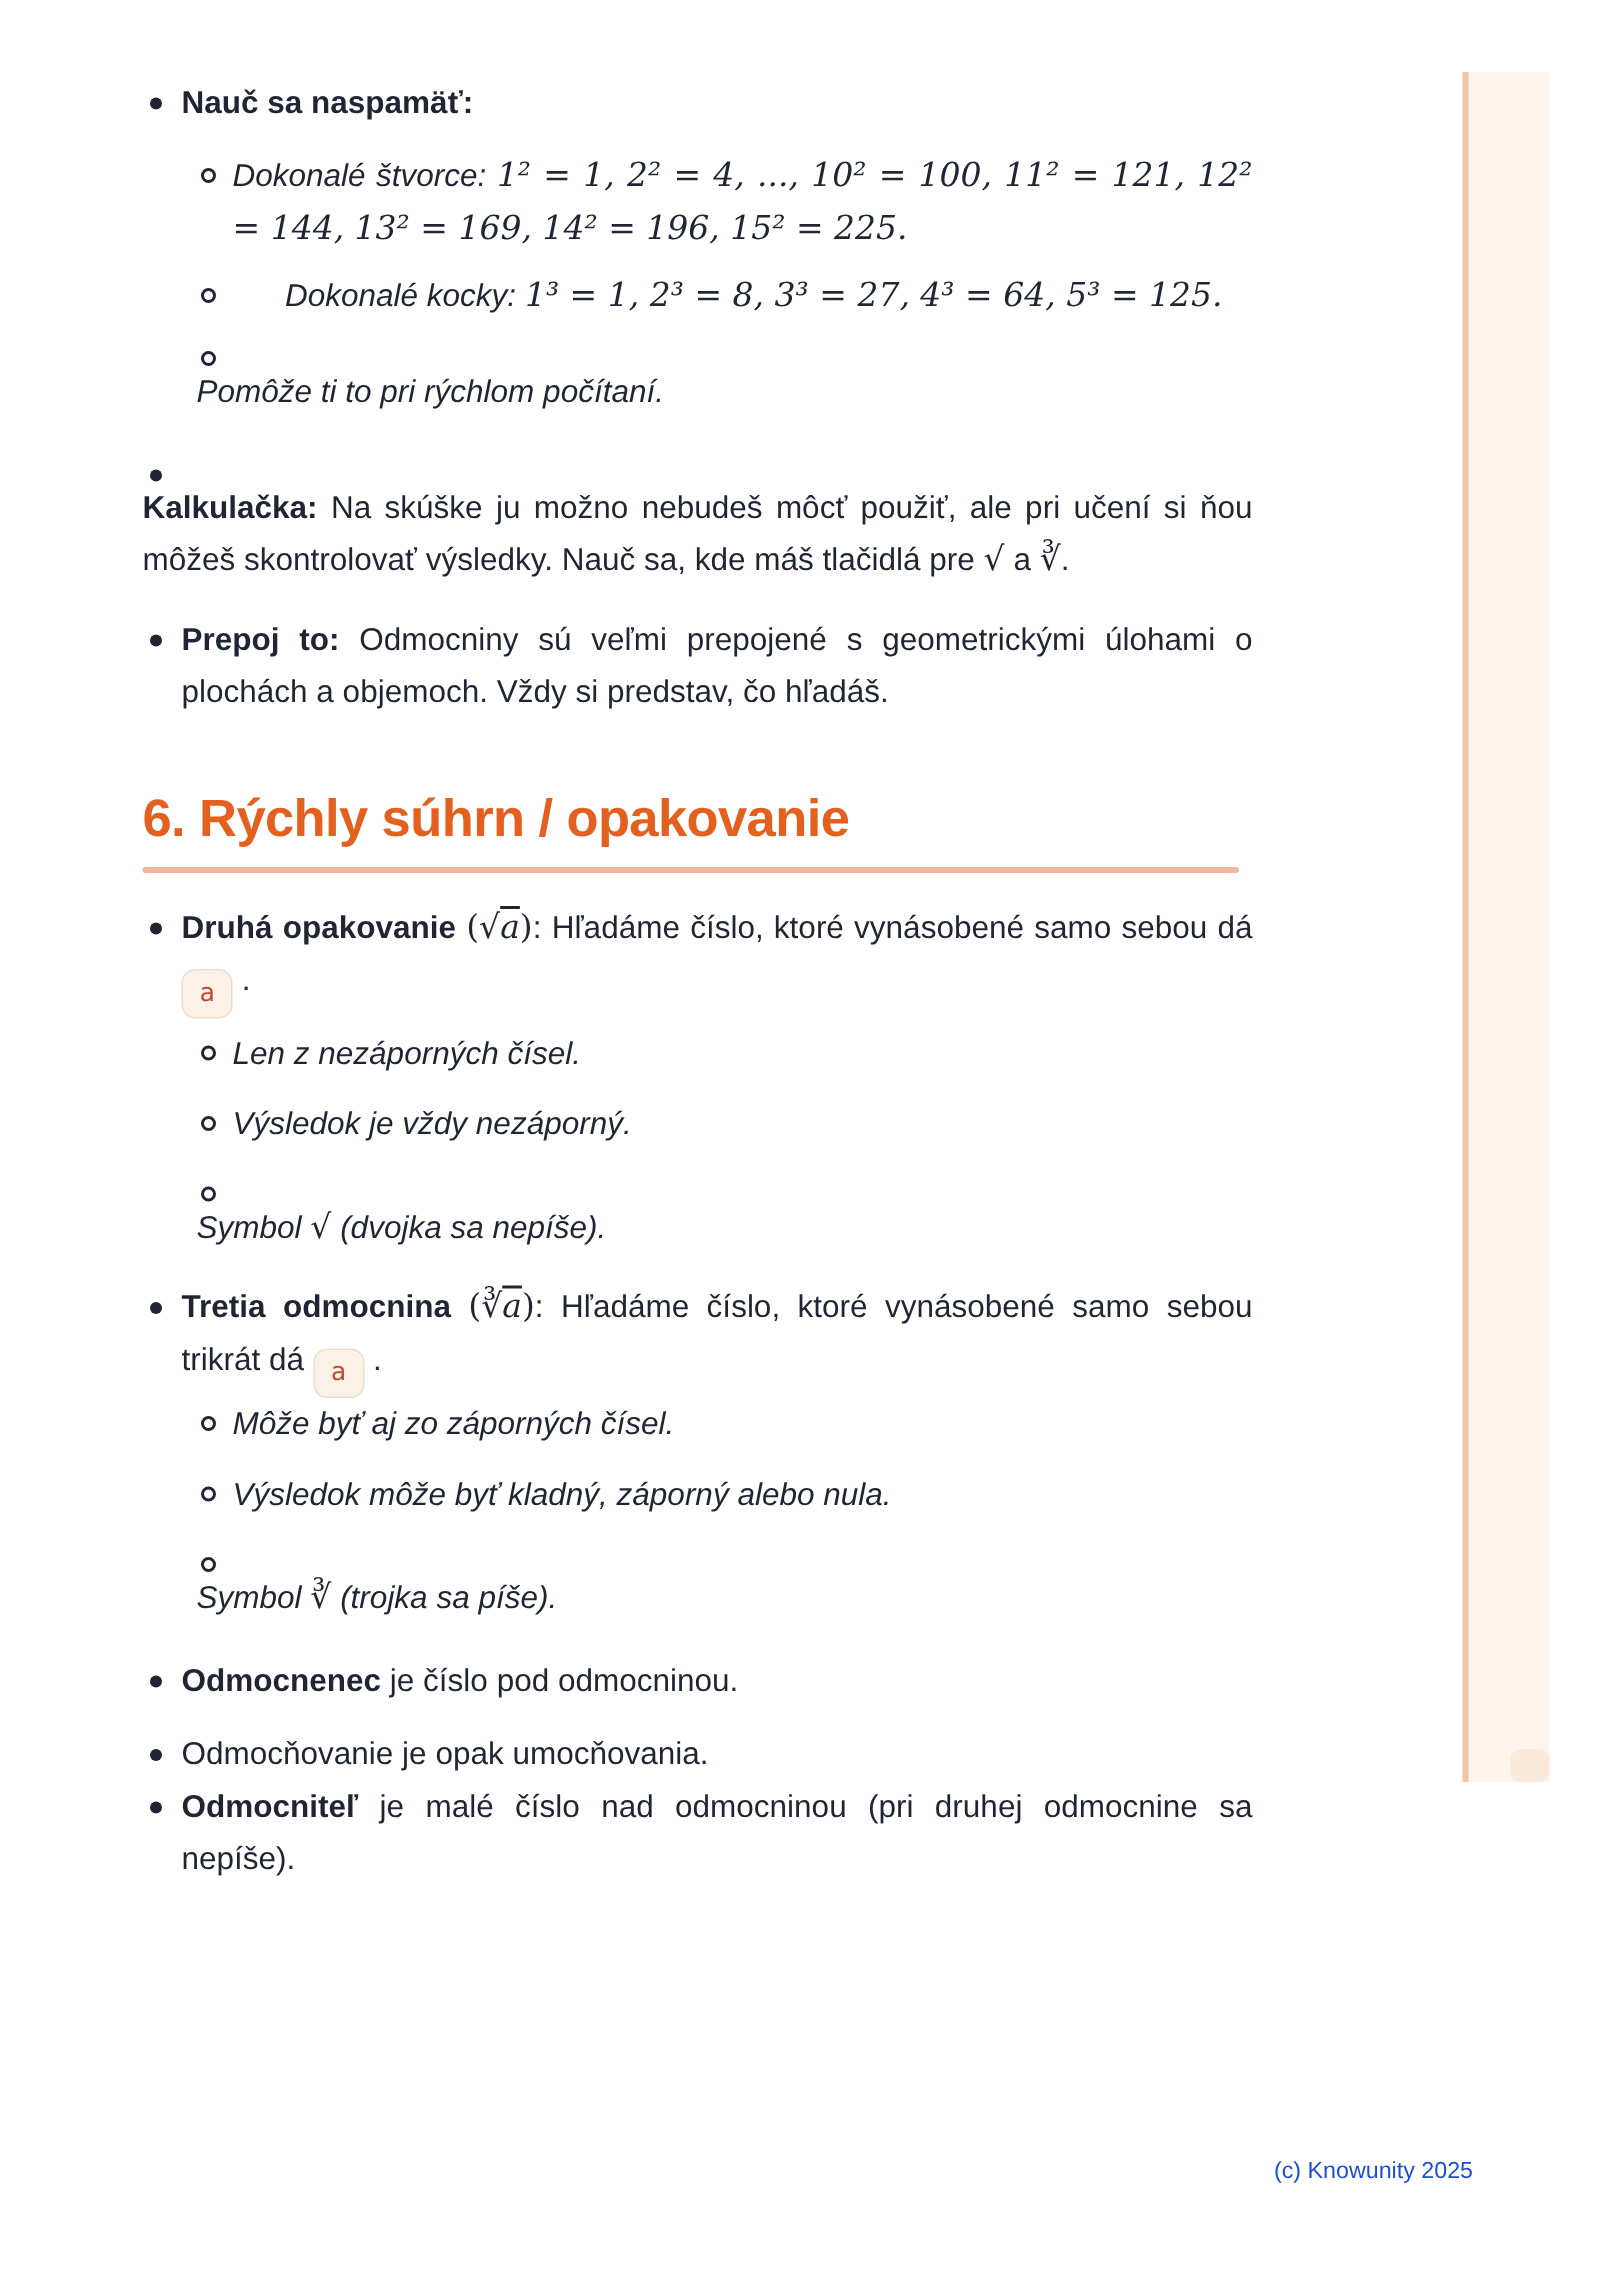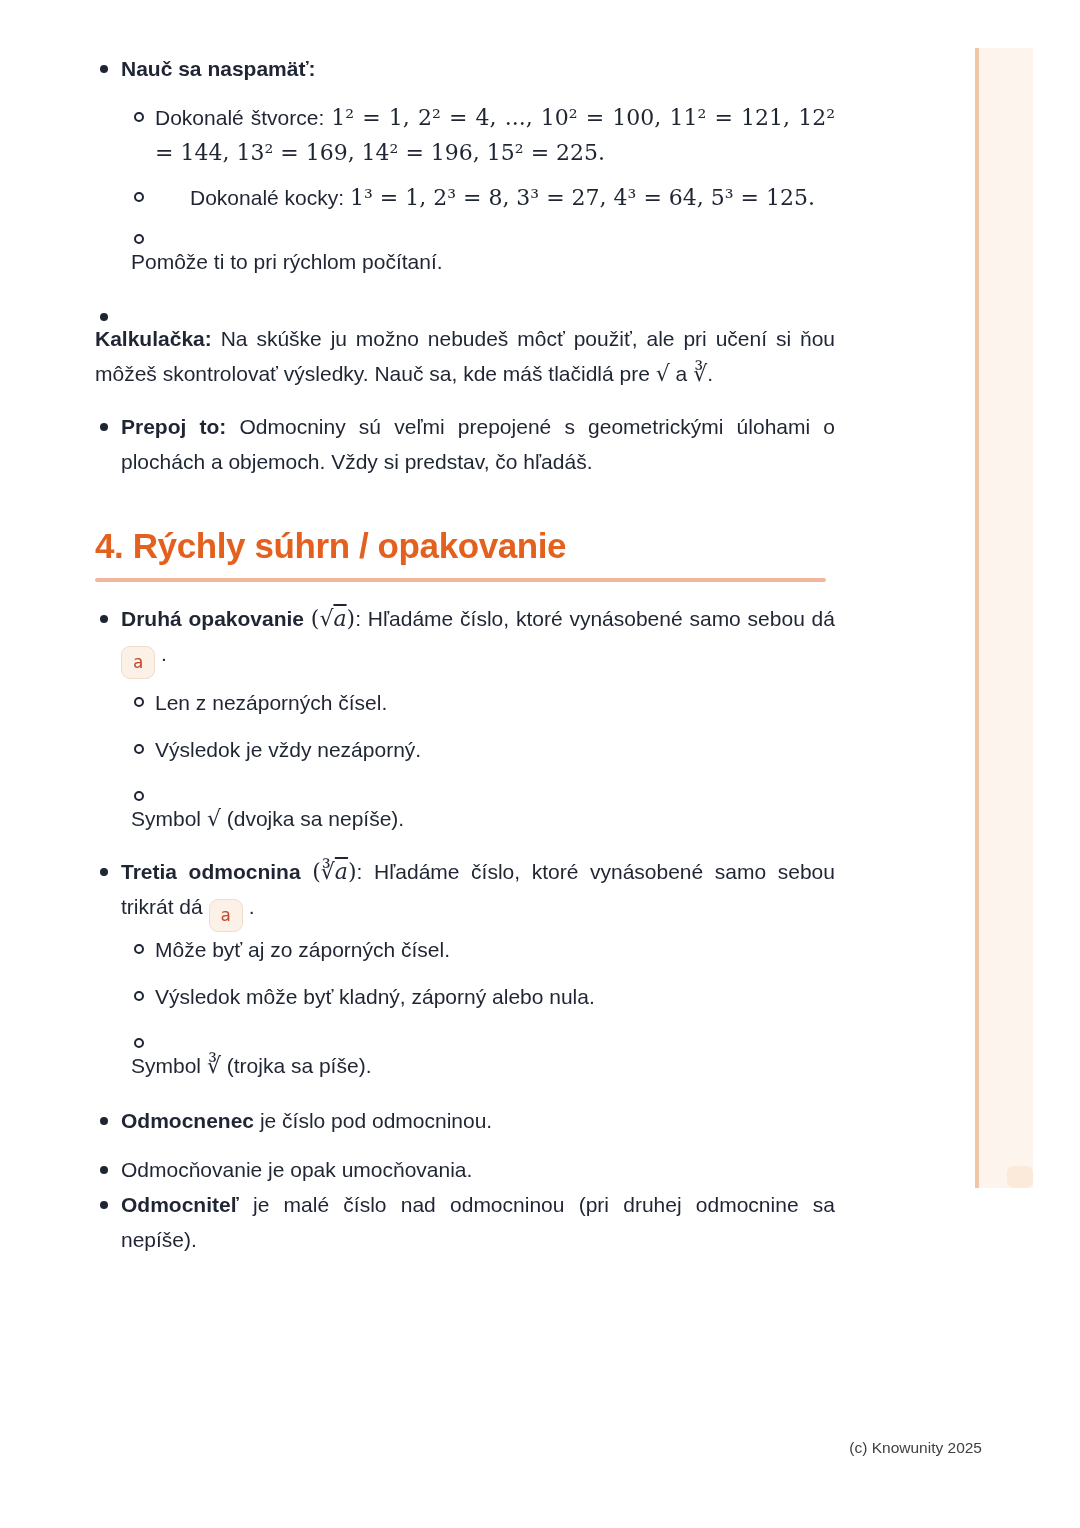--- a/index.html
+++ b/index.html
@@ -24,21 +24,21 @@
 
   
   .li { display: flex; align-items: flex-start; }
   .l1 > .marker {
     flex: none;
     width: 8px; height: 8px;
     border-radius: 50%;
     background: #1f2533;
     margin: 14px 13px 0 5px;
   }
-  .l2 { margin-left: 36px; }
+  .l2 { margin-left: 36px; font-style: italic; }
   .l2 > .marker {
     flex: none;
     width: 6px; height: 6px;
     border-radius: 50%;
     border: 2.5px solid #1f2533;
     background: transparent;
     margin: 12px 11px 0 3px;
   }
   .txt { flex: 1; text-align: justify; }
 
@@ -107,21 +107,21 @@
     background: #fbe9da;
     border-radius: 7px;
   }
 
   .footer {
     position: absolute;
     top: 1438px;
     right: 70px;
     font-size: 15.5px;
     line-height: 20px;
-    color: #404040;
+    color: #1d4ed8;
   }
 </style>
 </head>
 <body>
 
 <div class="page">
 
   <div class="stripe">
     <div class="stripe-accent"></div>
   </div>
@@ -164,21 +164,21 @@
       </div>
     </div>
 
     <div class="li l1">
       <span class="marker"></span>
       <div class="txt"><b>Prepoj to:</b>
         <span>Odmocniny sú veľmi prepojené s geometrickými úlohami o plochách a objemoch. Vždy si predstav, čo hľadáš.</span>
       </div>
     </div>
 
-    <h2 class="heading">4. Rýchly súhrn / opakovanie</h2>
+    <h2 class="heading">6. Rýchly súhrn / opakovanie</h2>
     <div class="rule"></div>
 
     <div class="li l1">
       <span class="marker"></span>
       <div class="txt"><b>Druhá opakovanie</b>
         <span class="math"><span>(√</span><span class="radicand">a</span><span>)</span></span><span>: Hľadáme číslo, ktoré vynásobené samo sebou dá</span>
         <span class="badge">a</span>
         <span>.</span>
       </div>
     </div>

